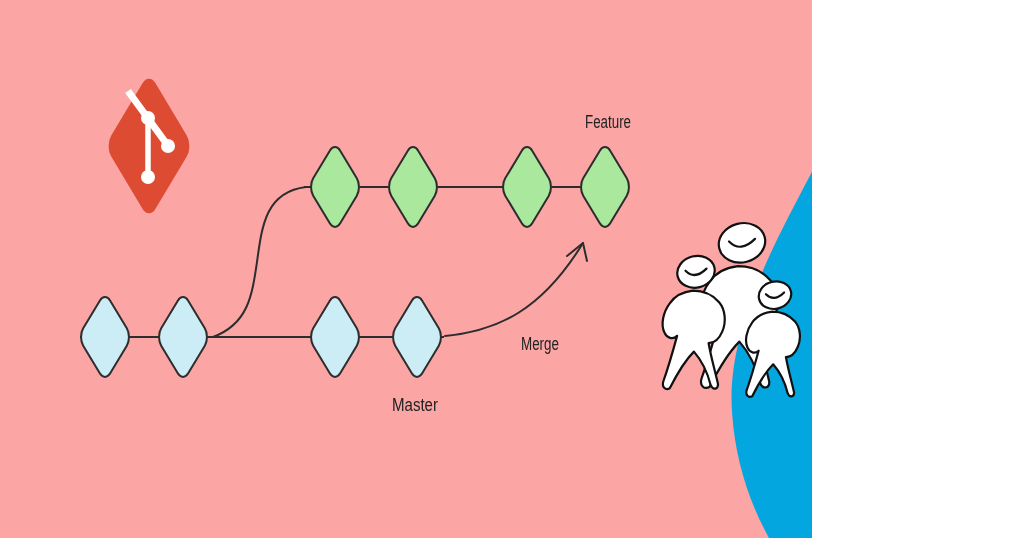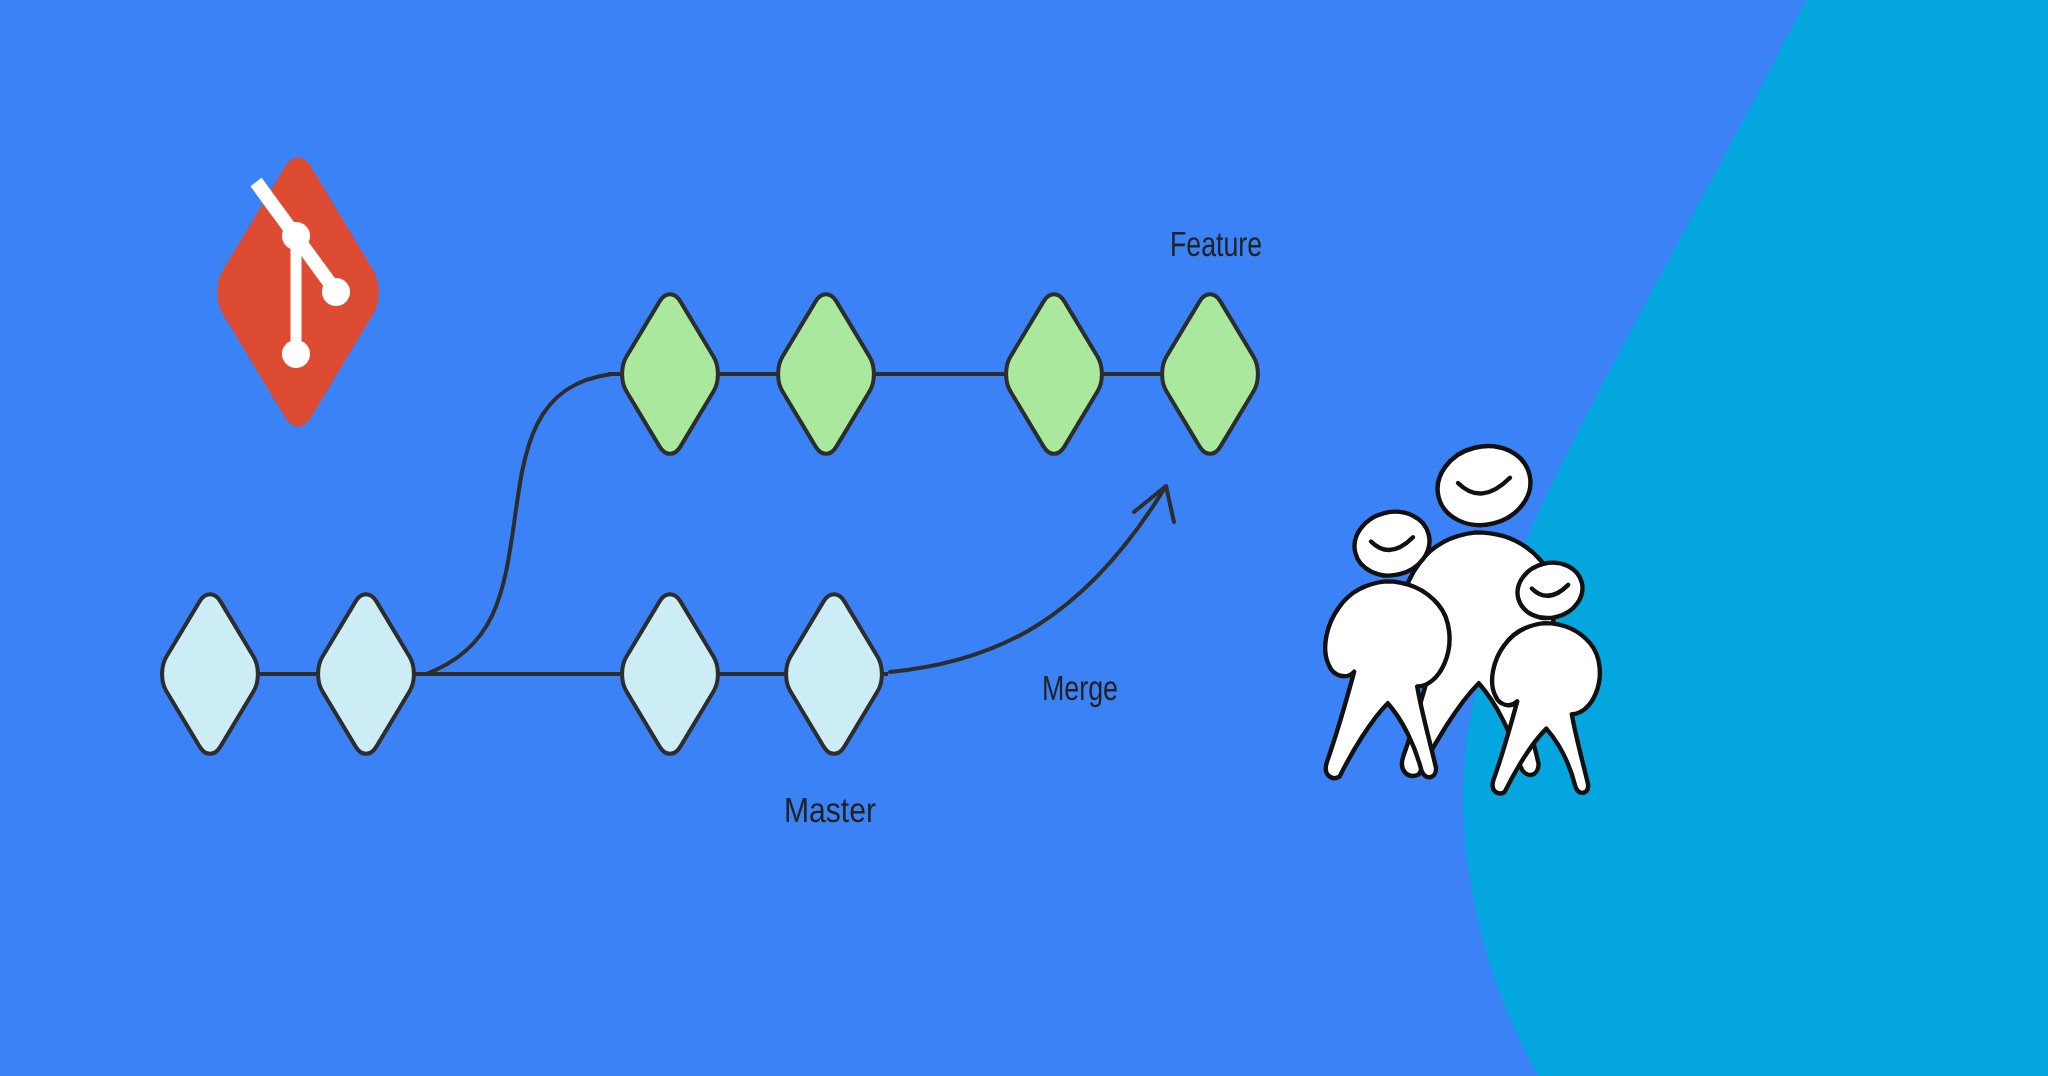--- a/index.html
+++ b/index.html
@@ -1,17 +1,17 @@
 <!DOCTYPE html>
 <html><head>
 <meta charset="utf-8">
 <style>
   html,body{margin:0;padding:0;background:#ffffff;}
   .stage{
-    position:relative;width:1024px;height:538px;background:#3b82f6;overflow:hidden;
+    position:relative;width:812px;height:538px;background:#fca5a5;overflow:hidden;
     font-family:"Liberation Sans",sans-serif;
   }
   svg text{font-family:"Liberation Sans",sans-serif;}
 </style>
 </head>
 <body>
 
 <div class="stage">
   <svg width="1024" height="538" viewBox="0 0 1024 538">
 

